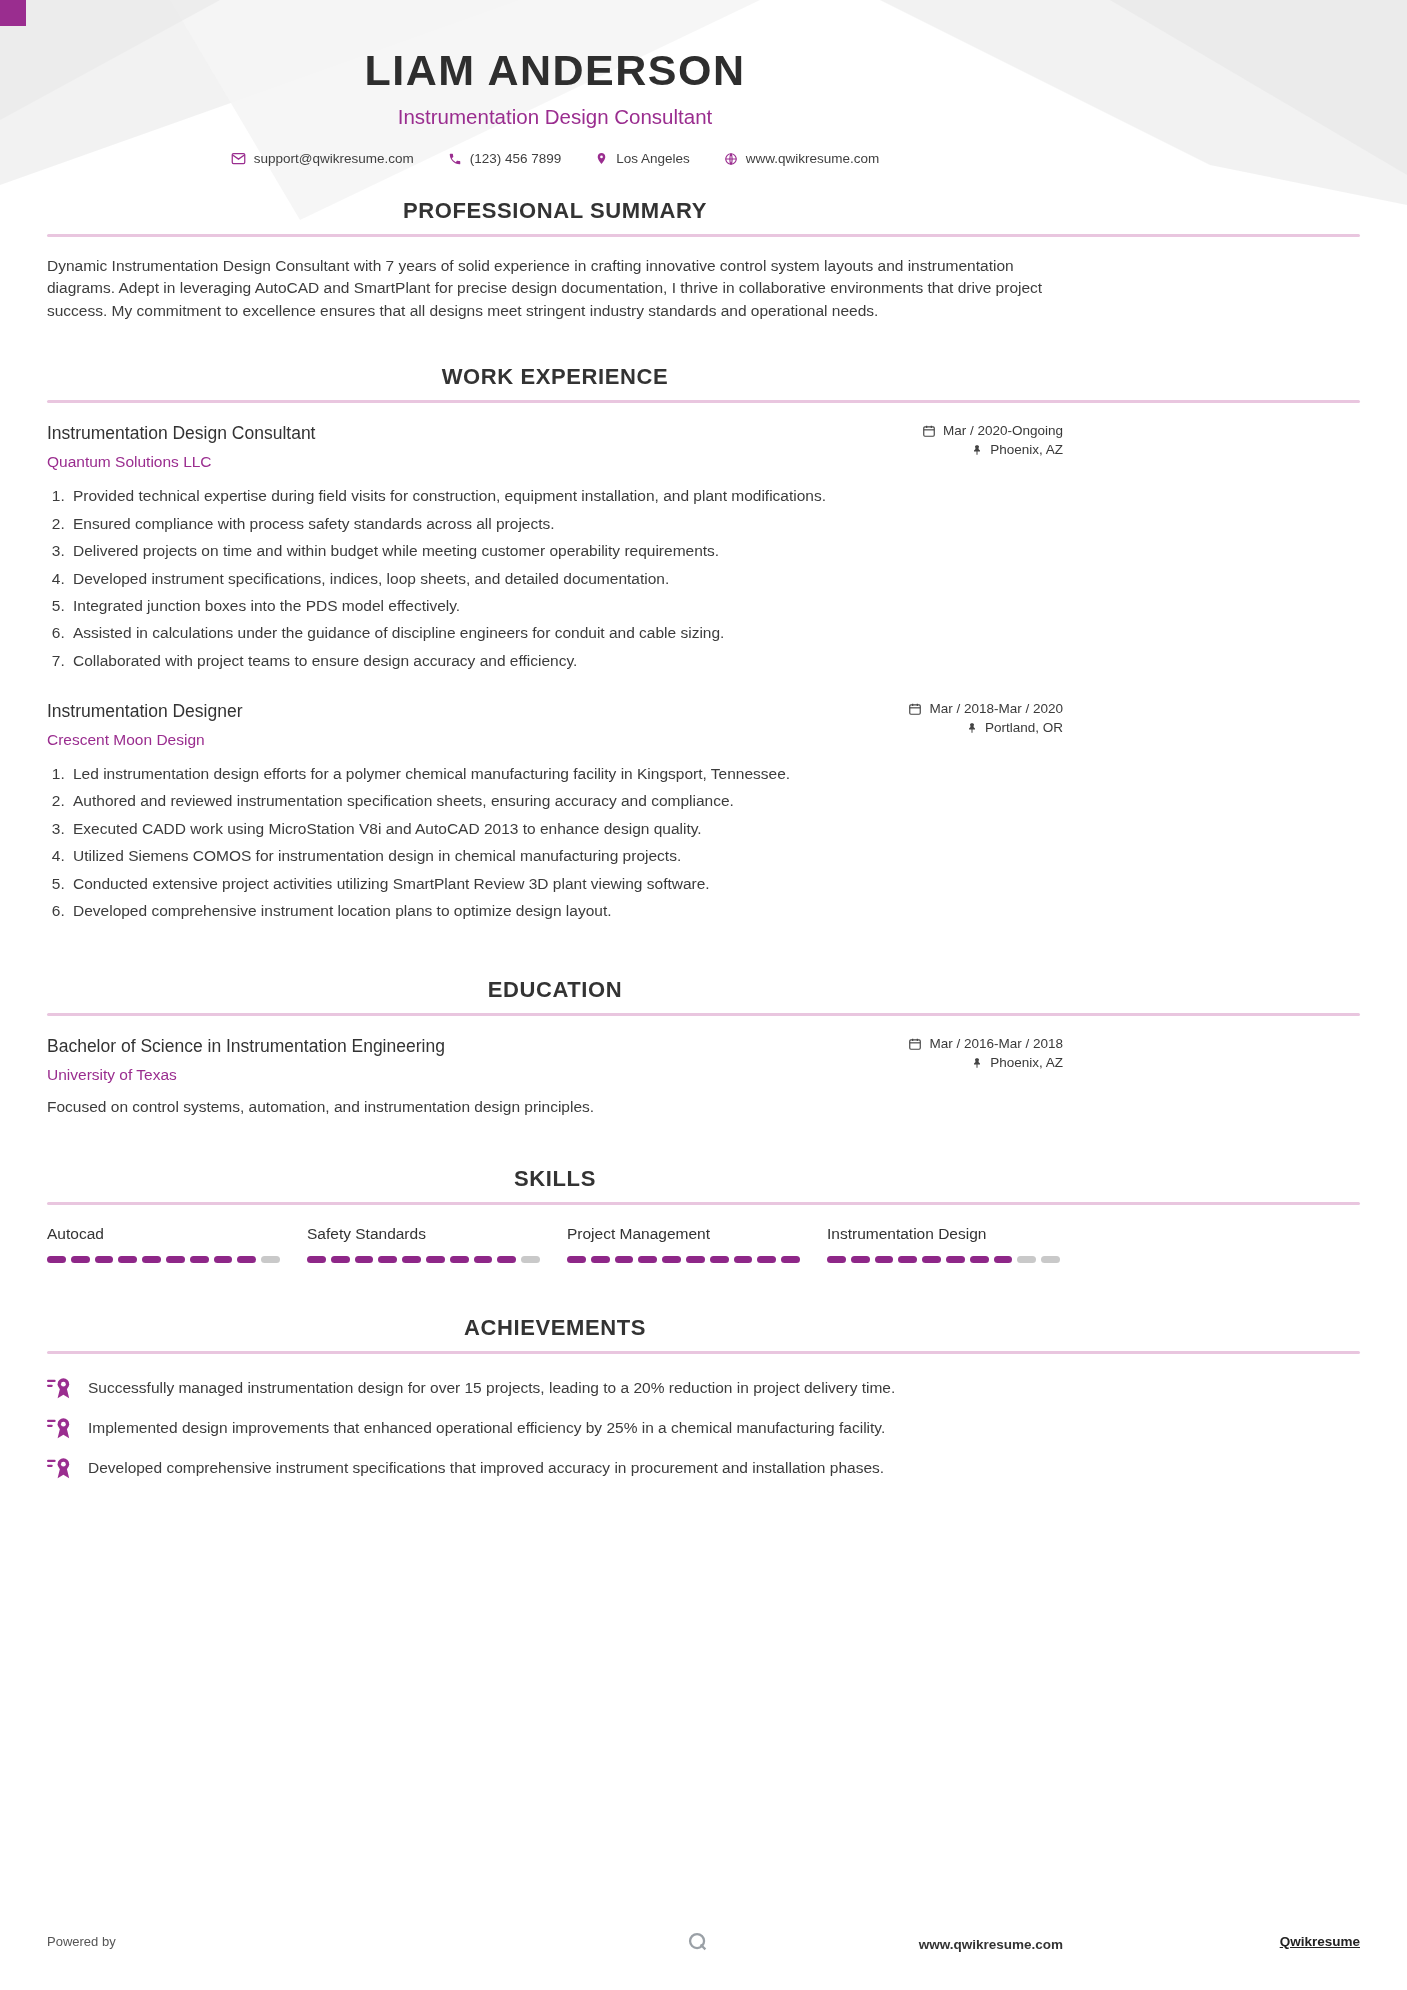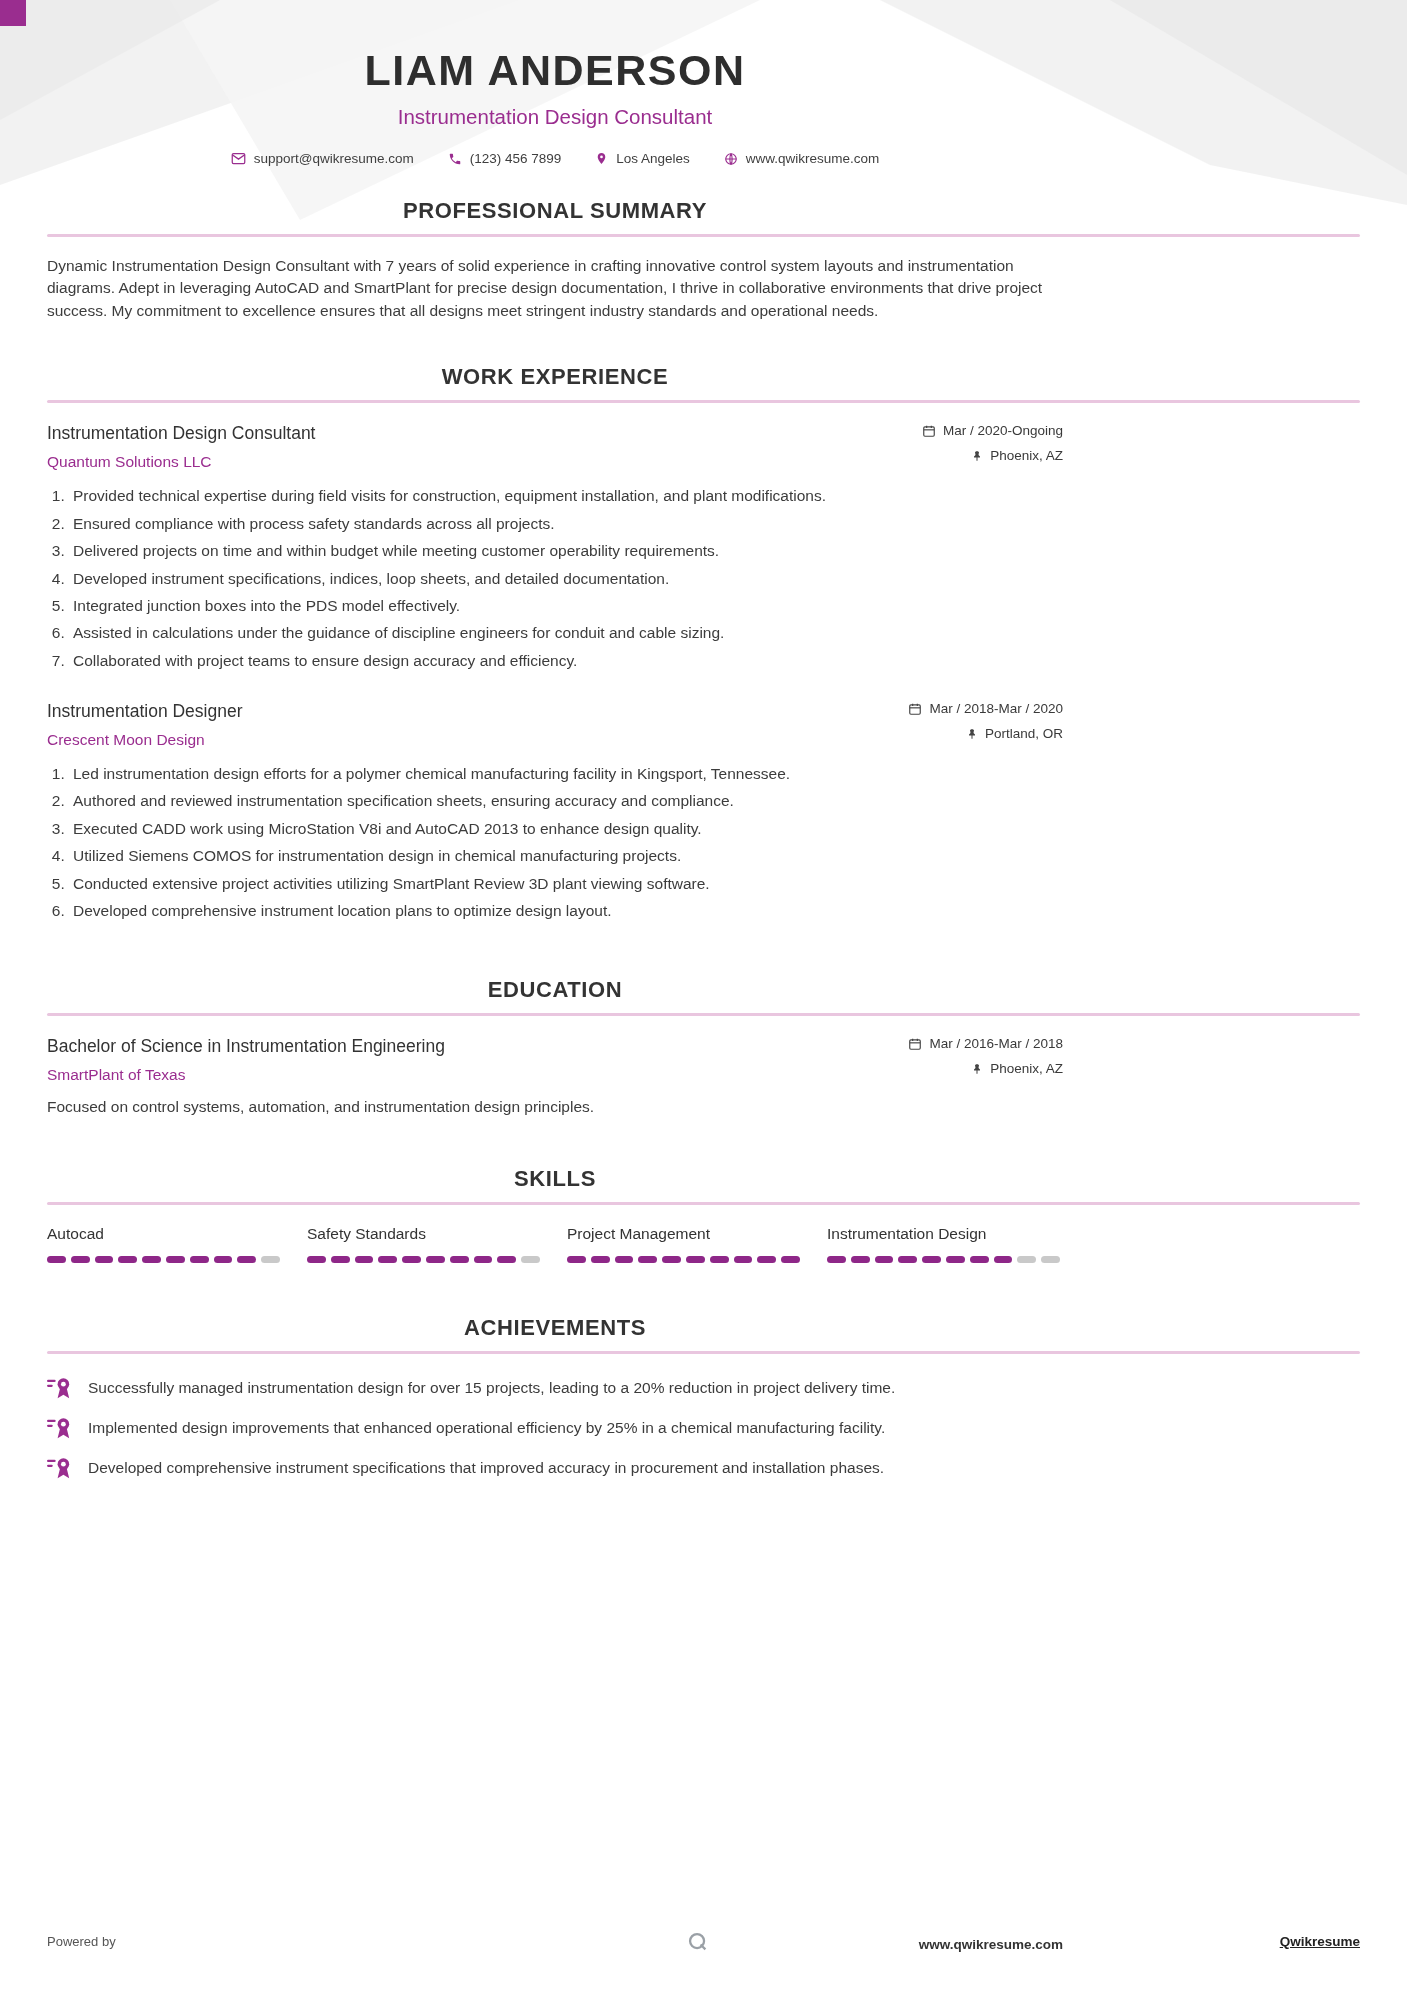--- a/index.html
+++ b/index.html
@@ -32,21 +32,21 @@
   .sec-summary{margin-top:32px;}
   .sec-experience{margin-top:42px;}
   .sec-education{margin-top:56px;}
   .sec-skills{margin-top:50px;}
   .sec-achievements{margin-top:52px;}
   .job{margin-top:20px;}
   .job + .job{margin-top:30px;}
   .job-head{display:flex;justify-content:space-between;align-items:flex-start;}
   .job-titles .jt{font-size:17.5px;font-weight:500;color:#333;}
   .job-titles .jc{font-size:15.5px;color:var(--accent);margin-top:9px;}
-  .job-meta{display:flex;flex-direction:column;align-items:flex-end;gap:10px;font-size:13.5px;color:#3a3a3a;flex-shrink:0;}
+  .job-meta{display:flex;flex-direction:column;align-items:flex-end;gap:4px;font-size:13.5px;color:#3a3a3a;flex-shrink:0;}
   .meta-row{display:flex;align-items:center;gap:7px;}
   ol.bullets{margin-top:14px;padding-left:22px;font-size:15.5px;line-height:1.38;color:#3c3c3c;}
   ol.bullets li{padding-left:4px;margin-bottom:6px;}
   .edu-desc{margin-top:14px;font-size:15.5px;color:#3c3c3c;}
   .skills-grid{display:flex;gap:27px;margin-top:20px;}
   .skill{width:233px;}
   .skill-name{font-size:15.5px;color:#333;}
   .skill-bar{margin-top:13px;display:flex;gap:5px;width:233px;}
   .dash{flex:1;height:7px;border-radius:4px;background:var(--bar-empty);}
   .dash.fill{background:var(--bar-fill);}
@@ -206,21 +206,21 @@
 
 <section class="sec-education">
   <div class="col">
       <h2 class="section-heading">EDUCATION</h2>
     </div>
   <div class="rule"></div>
   <div class="col job">
     <div class="job-head">
       <div class="job-titles">
         <div class="jt">Bachelor of Science in Instrumentation Engineering</div>
-        <div class="jc">SmartPlant of Texas</div>
+        <div class="jc">University of Texas</div>
       </div>
       <div class="job-meta">
         <div class="meta-row">
           <span class="icon">
             <svg width="14" height="14" viewBox="0 0 24 24" fill="none" stroke="#444" stroke-width="2">
                 <rect x="3" y="5" width="18" height="16" rx="2"></rect>
                 <line x1="3" y1="10" x2="21" y2="10"></line>
                 <line x1="8" y1="3" x2="8" y2="7"></line>
                 <line x1="16" y1="3" x2="16" y2="7"></line>
               </svg>

